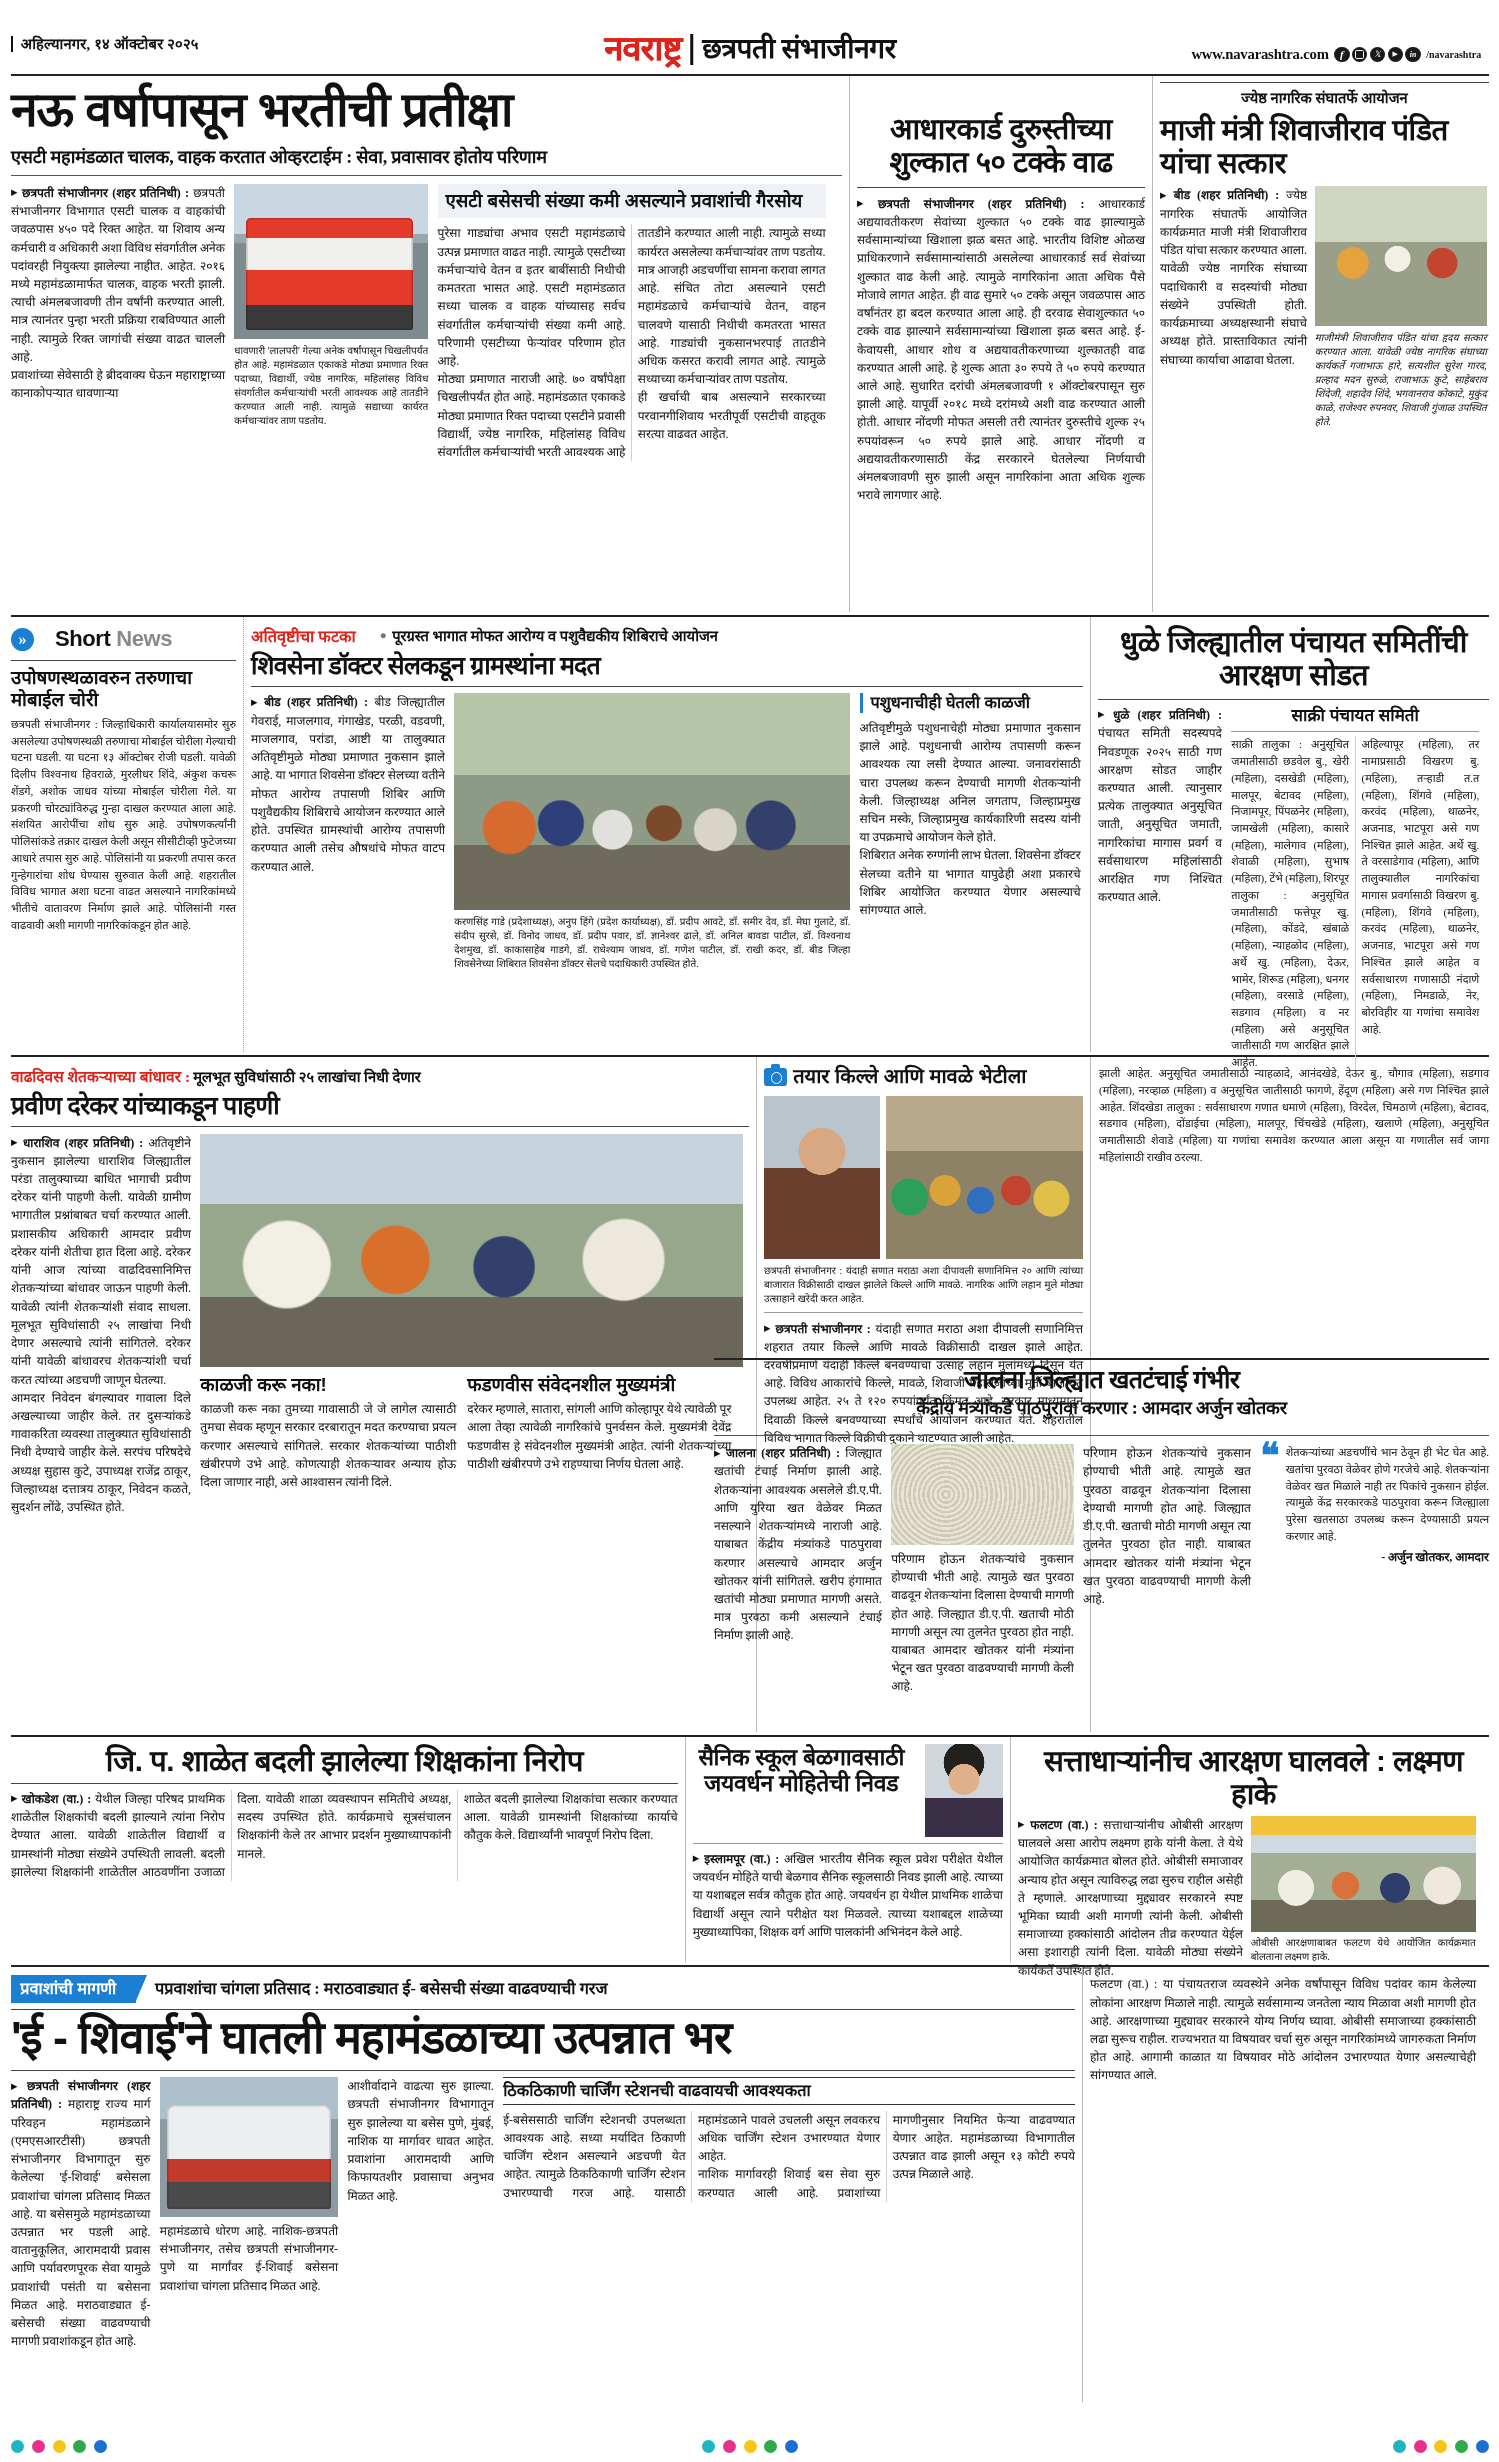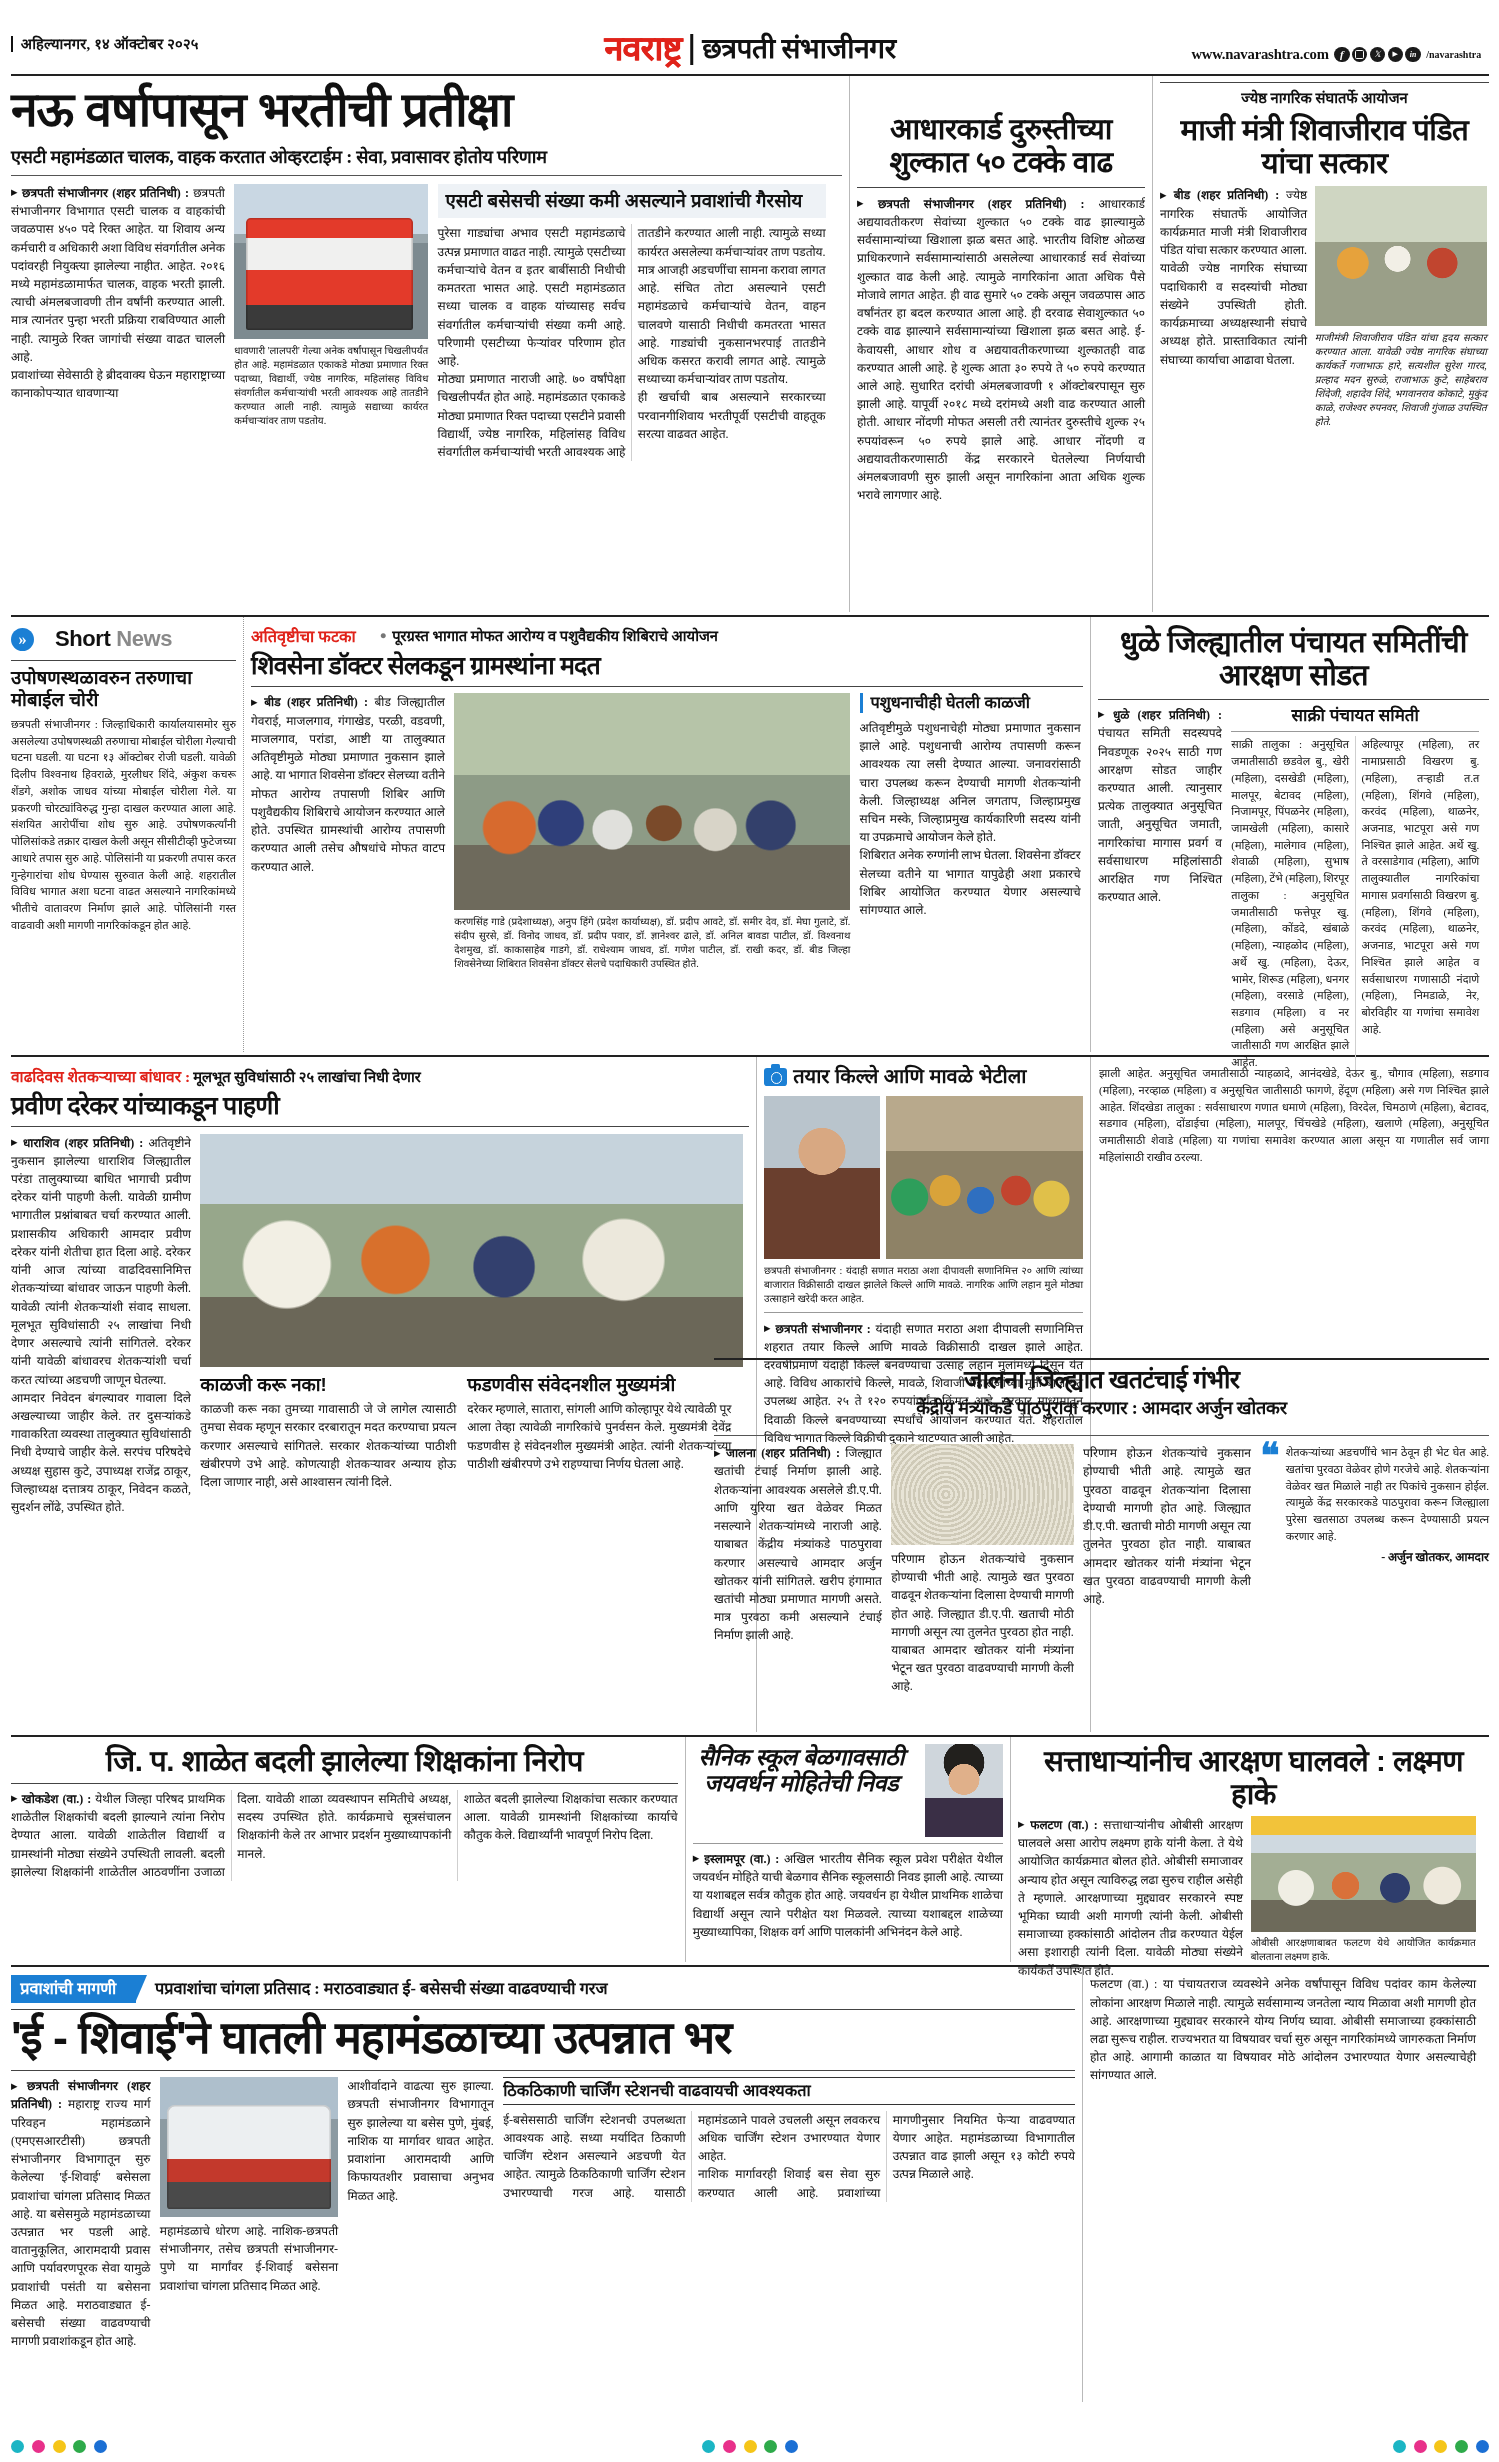--- a/index.html
+++ b/index.html
@@ -290,21 +290,21 @@
       <div class="rule-thin" style="margin:9.3px 0 6.2px;"></div>
       <p class="body">
         <span class="dateline">छत्रपती संभाजीनगर (शहर प्रतिनिधी) :</span>
         <span>आधारकार्ड अद्ययावतीकरण सेवांच्या शुल्कात ५० टक्के वाढ झाल्यामुळे सर्वसामान्यांच्या खिशाला झळ बसत आहे. भारतीय विशिष्ट ओळख प्राधिकरणाने सर्वसामान्यांसाठी असलेल्या आधारकार्ड सर्व सेवांच्या शुल्कात वाढ केली आहे. त्यामुळे नागरिकांना आता अधिक पैसे मोजावे लागत आहेत. ही वाढ सुमारे ५० टक्के असून जवळपास आठ वर्षांनंतर हा बदल करण्यात आला आहे. ही दरवाढ सेवाशुल्कात ५० टक्के वाढ झाल्याने सर्वसामान्यांच्या खिशाला झळ बसत आहे. ई- केवायसी, आधार शोध व अद्ययावतीकरणाच्या शुल्कातही वाढ करण्यात आली आहे. हे शुल्क आता ३० रुपये ते ५० रुपये करण्यात आले आहे. सुधारित दरांची अंमलबजावणी १ ऑक्टोबरपासून सुरु झाली आहे. यापूर्वी २०१८ मध्ये दरांमध्ये अशी वाढ करण्यात आली होती. आधार नोंदणी मोफत असली तरी त्यानंतर दुरुस्तीचे शुल्क २५ रुपयांवरून ५० रुपये झाले आहे. आधार नोंदणी व अद्ययावतीकरणासाठी केंद्र सरकारने घेतलेल्या निर्णयाची अंमलबजावणी सुरु झाली असून नागरिकांना आता अधिक शुल्क भरावे लागणार आहे.</span>
       </p>
     </div>
 
     <div class="col vdiv" style="width:337px; padding-right:0;">
       <div class="rule-thin" style="margin-top:6.2px;"></div>
       <div class="kicker" style="text-align:center; margin-top:6.2px;">ज्येष्ठ नागरिक संघातर्फे आयोजन</div>
-      <div class="hl-lg" style="text-align:center; margin-top:4.7px;">माजी मंत्री शिवाजीराव पंडित यांचा सत्कार</div>
+      <div class="hl-lg" style="text-align:left; margin-top:4.7px;">माजी मंत्री शिवाजीराव पंडित यांचा सत्कार</div>
       <div style="display:flex; gap:7.8px; margin-top:7.8px;">
         <div style="width:147px;">
           <p class="body">
             <span class="dateline">बीड (शहर प्रतिनिधी) :</span>
             <span>ज्येष्ठ नागरिक संघातर्फे आयोजित कार्यक्रमात माजी मंत्री शिवाजीराव पंडित यांचा सत्कार करण्यात आला. यावेळी ज्येष्ठ नागरिक संघाच्या पदाधिकारी व सदस्यांची मोठ्या संख्येने उपस्थिती होती. कार्यक्रमाच्या अध्यक्षस्थानी संघाचे अध्यक्ष होते. प्रास्ताविकात त्यांनी संघाच्या कार्याचा आढावा घेतला.</span>
           </p>
         </div>
         <div style="width:172px;">
           <div class="photo ph-honor" style="height:140px;"></div>
           <p class="caption" style="margin-top:4.7px;font-style:italic;">माजीमंत्री शिवाजीराव पंडित यांचा हृदय सत्कार करण्यात आला. यावेळी ज्येष्ठ नागरिक संघाच्या कार्यकर्ते गजाभाऊ हारे, सत्यशील सुरेश गारद, प्रल्हाद मदन सुरुळे, राजाभाऊ कुटे, साहेबराव शिंदेजी, शहादेव शिंदे, भगवानराव कोकाटे, मुकुंद काळे, राजेश्वर रुपनवर, शिवाजी गुंजाळ उपस्थित होते.</p>
@@ -477,21 +477,21 @@
       <div class="cols3">
         <p class="body">
           <span class="dateline">खोकडेश (वा.) :</span>
           <span>येथील जिल्हा परिषद प्राथमिक शाळेतील शिक्षकांची बदली झाल्याने त्यांना निरोप देण्यात आला. यावेळी शाळेतील विद्यार्थी व ग्रामस्थांनी मोठ्या संख्येने उपस्थिती लावली. बदली झालेल्या शिक्षकांनी शाळेतील आठवणींना उजाळा दिला. यावेळी शाळा व्यवस्थापन समितीचे अध्यक्ष, सदस्य उपस्थित होते. कार्यक्रमाचे सूत्रसंचालन शिक्षकांनी केले तर आभार प्रदर्शन मुख्याध्यापकांनी मानले.</span>
         </p>
         <p class="body">शाळेत बदली झालेल्या शिक्षकांचा सत्कार करण्यात आला. यावेळी ग्रामस्थांनी शिक्षकांच्या कार्याचे कौतुक केले. विद्यार्थ्यांनी भावपूर्ण निरोप दिला.</p>
       </div>
     </div>
 
     <div class="col vdiv" style="width:326px;">
-      <div style="display:flex; gap:15px;font-style:italic;">
+      <div style="display:flex; gap:15px;">
         <div style="flex:1;">
           <div class="hl-md" style="margin-top:6.2px; text-align:center;">सैनिक स्कूल बेळगावसाठी जयवर्धन मोहितेची निवड</div>
         </div>
         <div class="photo ph-boy" style="width:78px; height:93px; flex:0 0 auto; margin-top:6.2px;"></div>
       </div>
       <div class="rule-hair" style="margin:6.2px 0;"></div>
       <p class="body">
         <span class="dateline">इस्लामपूर (वा.) :</span>
         <span>अखिल भारतीय सैनिक स्कूल प्रवेश परीक्षेत येथील जयवर्धन मोहिते याची बेळगाव सैनिक स्कूलसाठी निवड झाली आहे. त्याच्या या यशाबद्दल सर्वत्र कौतुक होत आहे. जयवर्धन हा येथील प्राथमिक शाळेचा विद्यार्थी असून त्याने परीक्षेत यश मिळवले. त्याच्या यशाबद्दल शाळेच्या मुख्याध्यापिका, शिक्षक वर्ग आणि पालकांनी अभिनंदन केले आहे.</span>
       </p>

